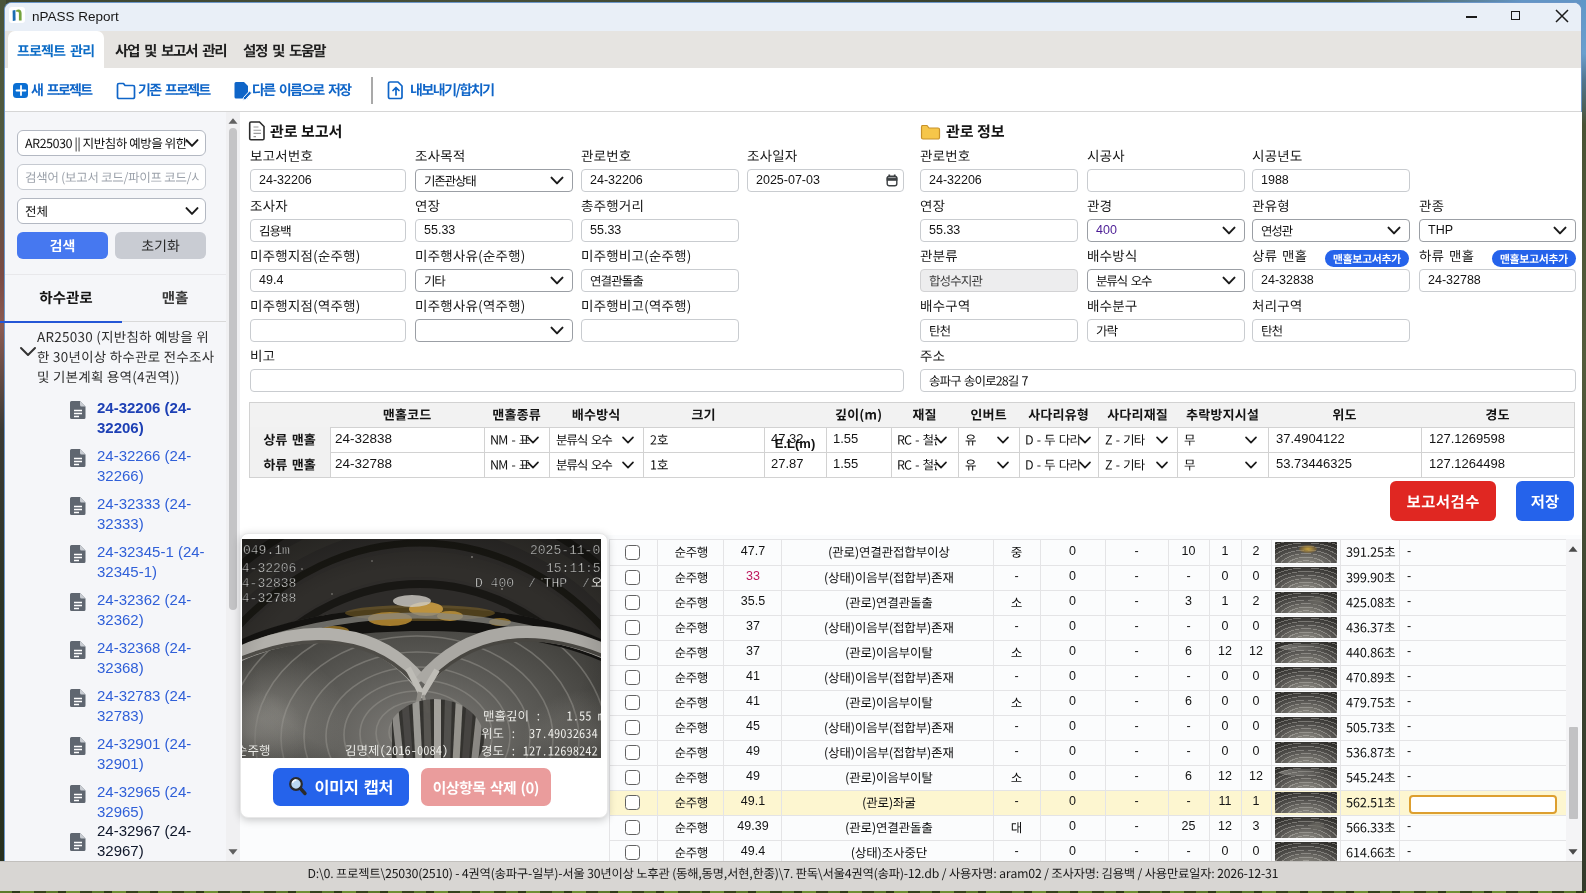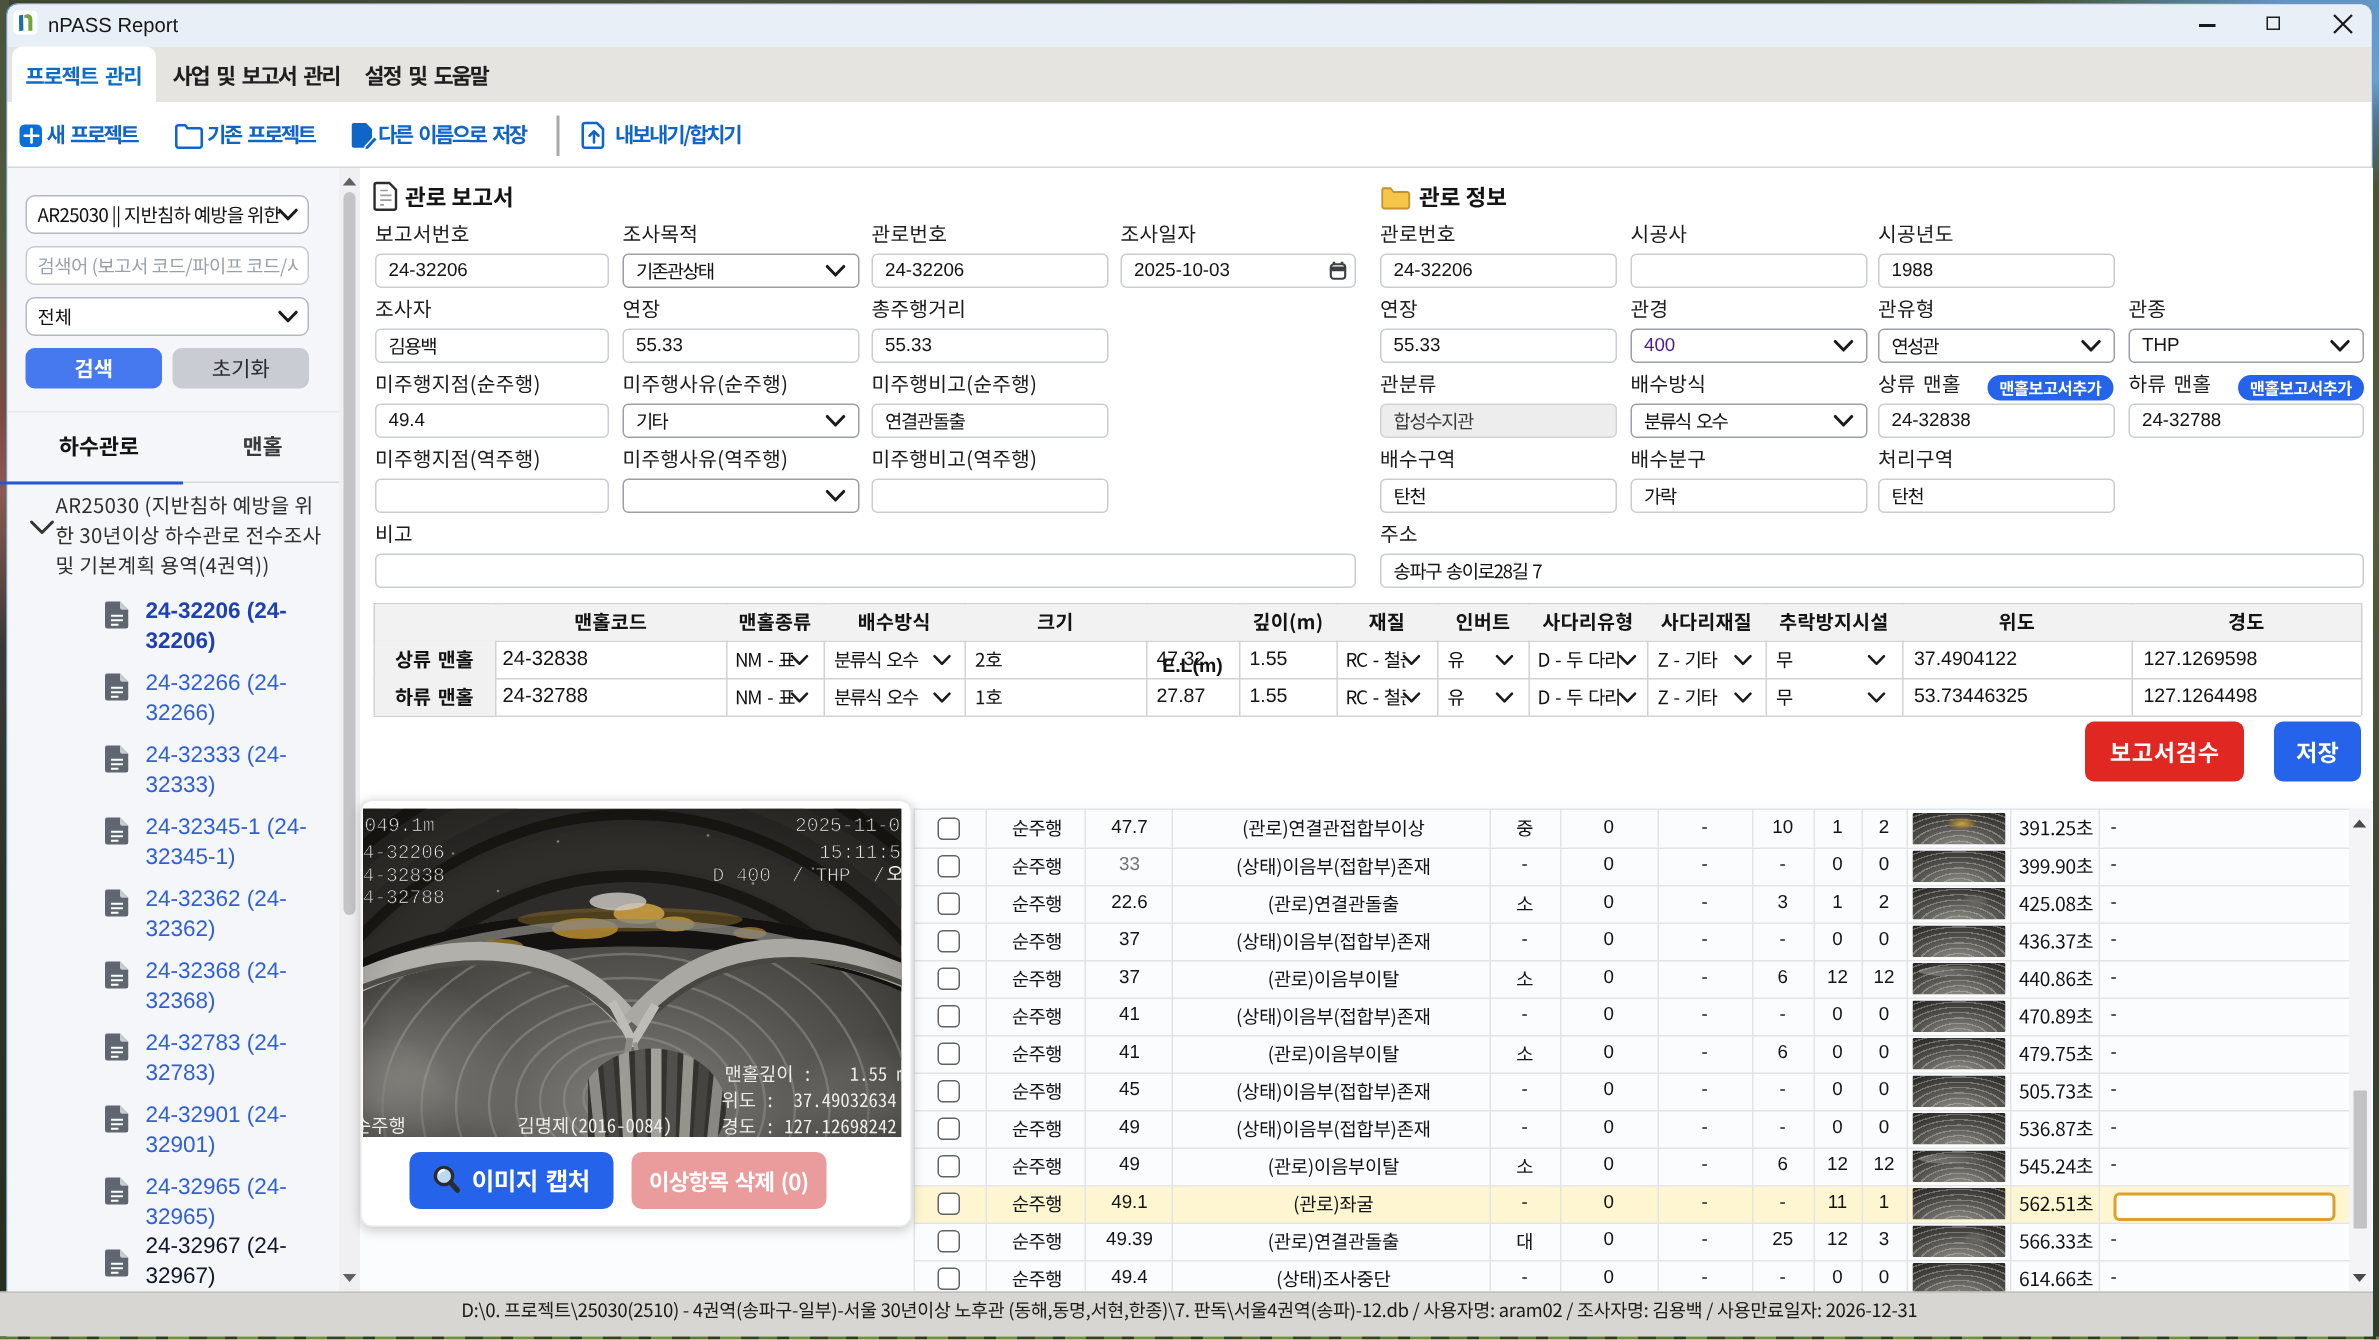--- a/index.html
+++ b/index.html
@@ -46,21 +46,21 @@
     <div style="position:absolute;left:97px;top:821px;font:400 15px 'Liberation Sans',sans-serif;color:#0f172a;white-space:pre;line-height:20px">24-32967 (24-<br>32967)</div>
     <div style="position:absolute;left:226px;top:112px;width:14px;height:749px;background:#f0f0f2"></div>
     <div style="position:absolute;left:229px;top:128px;width:8px;height:482px;background:#c4c4c6;border-radius:4px"></div>
     <div style="position:absolute;left:240px;top:112px;width:1342px;height:423px;background:#fff"></div>
     <div style="position:absolute;left:250px;top:169px;width:156px;height:23px;background:#fff;border:1px solid #c9ccd0;border-radius:4px"></div>
     <div style="position:absolute;left:259px;top:173px;font:400 12.5px 'Liberation Sans',sans-serif;color:#141414;white-space:pre;">24-32206</div>
     <div style="position:absolute;left:415px;top:169px;width:158px;height:23px;background:#fff;border:1px solid #9b9fa5;border-radius:4px"></div>
     <div style="position:absolute;left:581px;top:169px;width:158px;height:23px;background:#fff;border:1px solid #c9ccd0;border-radius:4px"></div>
     <div style="position:absolute;left:590px;top:173px;font:400 12.5px 'Liberation Sans',sans-serif;color:#141414;white-space:pre;">24-32206</div>
     <div style="position:absolute;left:747px;top:169px;width:157px;height:23px;background:#fff;border:1px solid #c9ccd0;border-radius:4px"></div>
-    <div style="position:absolute;left:756px;top:173px;font:400 12.5px 'Liberation Sans',sans-serif;color:#141414;white-space:pre;">2025-10-03</div>
+    <div style="position:absolute;left:756px;top:173px;font:400 12.5px 'Liberation Sans',sans-serif;color:#141414;white-space:pre;">2025-07-03</div>
     <div style="position:absolute;left:250px;top:219px;width:156px;height:23px;background:#fff;border:1px solid #c9ccd0;border-radius:4px"></div>
     <div style="position:absolute;left:415px;top:219px;width:158px;height:23px;background:#fff;border:1px solid #c9ccd0;border-radius:4px"></div>
     <div style="position:absolute;left:424px;top:223px;font:400 12.5px 'Liberation Sans',sans-serif;color:#141414;white-space:pre;">55.33</div>
     <div style="position:absolute;left:581px;top:219px;width:158px;height:23px;background:#fff;border:1px solid #c9ccd0;border-radius:4px"></div>
     <div style="position:absolute;left:590px;top:223px;font:400 12.5px 'Liberation Sans',sans-serif;color:#141414;white-space:pre;">55.33</div>
     <div style="position:absolute;left:250px;top:269px;width:156px;height:23px;background:#fff;border:1px solid #c9ccd0;border-radius:4px"></div>
     <div style="position:absolute;left:259px;top:273px;font:400 12.5px 'Liberation Sans',sans-serif;color:#141414;white-space:pre;">49.4</div>
     <div style="position:absolute;left:415px;top:269px;width:158px;height:23px;background:#fff;border:1px solid #9b9fa5;border-radius:4px"></div>
     <div style="position:absolute;left:581px;top:269px;width:158px;height:23px;background:#fff;border:1px solid #c9ccd0;border-radius:4px"></div>
     <div style="position:absolute;left:250px;top:319px;width:156px;height:23px;background:#fff;border:1px solid #c9ccd0;border-radius:4px"></div>
@@ -160,31 +160,31 @@
     <div style="position:absolute;left:1072.5px;top:543.5px;transform:translateX(-50%);font:400 12.5px 'Liberation Sans',sans-serif;color:#141414;white-space:pre;">0</div>
     <div style="position:absolute;left:1136.5px;top:543.5px;transform:translateX(-50%);font:400 12.5px 'Liberation Sans',sans-serif;color:#141414;white-space:pre;">-</div>
     <div style="position:absolute;left:1188.5px;top:543.5px;transform:translateX(-50%);font:400 12.5px 'Liberation Sans',sans-serif;color:#141414;white-space:pre;">10</div>
     <div style="position:absolute;left:1225px;top:543.5px;transform:translateX(-50%);font:400 12.5px 'Liberation Sans',sans-serif;color:#141414;white-space:pre;">1</div>
     <div style="position:absolute;left:1256px;top:543.5px;transform:translateX(-50%);font:400 12.5px 'Liberation Sans',sans-serif;color:#141414;white-space:pre;">2</div>
     <div style="position:absolute;left:1275px;top:541.5px;width:62px;height:21px;background:repeating-radial-gradient(ellipse 130% 210% at 50% 125%,rgba(200,198,192,0.38) 0 1.5px,rgba(25,25,22,0.05) 1.5px 6.5px),radial-gradient(ellipse 105% 185% at 50% 125%,#a3a19a 0%,#7d7b75 25%,#555350 48%,#2a2926 78%,#161614 100%);border-radius:1px">
       <div style="position:absolute;left:24px;top:3px;width:18px;height:8px;background:radial-gradient(ellipse,#c9a33f 0%,rgba(160,120,40,0.4) 60%,rgba(0,0,0,0) 100%);border-radius:50%"></div>
     </div>
     <div style="position:absolute;left:1407px;top:543.5px;font:400 12.5px 'Liberation Sans',sans-serif;color:#141414;white-space:pre;">-</div>
     <div style="position:absolute;left:625px;top:570.0px;width:15px;height:15px;background:#fff;border:1.6px solid #616161;border-radius:3.5px"></div>
-    <div style="position:absolute;left:753px;top:569.0px;transform:translateX(-50%);font:400 12.5px 'Liberation Sans',sans-serif;color:#737373;white-space:pre;">33</div>
+    <div style="position:absolute;left:753px;top:569.0px;transform:translateX(-50%);font:400 12.5px 'Liberation Sans',sans-serif;color:#be185d;white-space:pre;">33</div>
     <div style="position:absolute;left:1016.5px;top:569.0px;transform:translateX(-50%);font:400 12.5px 'Liberation Sans',sans-serif;color:#141414;white-space:pre;">-</div>
     <div style="position:absolute;left:1072.5px;top:569.0px;transform:translateX(-50%);font:400 12.5px 'Liberation Sans',sans-serif;color:#141414;white-space:pre;">0</div>
     <div style="position:absolute;left:1136.5px;top:569.0px;transform:translateX(-50%);font:400 12.5px 'Liberation Sans',sans-serif;color:#141414;white-space:pre;">-</div>
     <div style="position:absolute;left:1188.5px;top:569.0px;transform:translateX(-50%);font:400 12.5px 'Liberation Sans',sans-serif;color:#141414;white-space:pre;">-</div>
     <div style="position:absolute;left:1225px;top:569.0px;transform:translateX(-50%);font:400 12.5px 'Liberation Sans',sans-serif;color:#141414;white-space:pre;">0</div>
     <div style="position:absolute;left:1256px;top:569.0px;transform:translateX(-50%);font:400 12.5px 'Liberation Sans',sans-serif;color:#141414;white-space:pre;">0</div>
     <div style="position:absolute;left:1275px;top:567.0px;width:62px;height:21px;background:repeating-radial-gradient(ellipse 130% 210% at 50% 125%,rgba(200,198,192,0.38) 0 1.5px,rgba(25,25,22,0.05) 1.5px 6.5px),radial-gradient(ellipse 105% 185% at 50% 125%,#a3a19a 0%,#7d7b75 25%,#555350 48%,#2a2926 78%,#161614 100%);border-radius:1px"></div>
     <div style="position:absolute;left:1407px;top:569.0px;font:400 12.5px 'Liberation Sans',sans-serif;color:#141414;white-space:pre;">-</div>
     <div style="position:absolute;left:625px;top:595.0px;width:15px;height:15px;background:#fff;border:1.6px solid #616161;border-radius:3.5px"></div>
-    <div style="position:absolute;left:753px;top:594.0px;transform:translateX(-50%);font:400 12.5px 'Liberation Sans',sans-serif;color:#141414;white-space:pre;">22.6</div>
+    <div style="position:absolute;left:753px;top:594.0px;transform:translateX(-50%);font:400 12.5px 'Liberation Sans',sans-serif;color:#141414;white-space:pre;">35.5</div>
     <div style="position:absolute;left:1072.5px;top:594.0px;transform:translateX(-50%);font:400 12.5px 'Liberation Sans',sans-serif;color:#141414;white-space:pre;">0</div>
     <div style="position:absolute;left:1136.5px;top:594.0px;transform:translateX(-50%);font:400 12.5px 'Liberation Sans',sans-serif;color:#141414;white-space:pre;">-</div>
     <div style="position:absolute;left:1188.5px;top:594.0px;transform:translateX(-50%);font:400 12.5px 'Liberation Sans',sans-serif;color:#141414;white-space:pre;">3</div>
     <div style="position:absolute;left:1225px;top:594.0px;transform:translateX(-50%);font:400 12.5px 'Liberation Sans',sans-serif;color:#141414;white-space:pre;">1</div>
     <div style="position:absolute;left:1256px;top:594.0px;transform:translateX(-50%);font:400 12.5px 'Liberation Sans',sans-serif;color:#141414;white-space:pre;">2</div>
     <div style="position:absolute;left:1275px;top:592.0px;width:62px;height:21px;background:repeating-radial-gradient(ellipse 130% 210% at 50% 125%,rgba(200,198,192,0.38) 0 1.5px,rgba(25,25,22,0.05) 1.5px 6.5px),radial-gradient(ellipse 105% 185% at 50% 125%,#a3a19a 0%,#7d7b75 25%,#555350 48%,#2a2926 78%,#161614 100%);border-radius:1px">
       <div style="position:absolute;left:34px;top:4px;width:16px;height:10px;background:radial-gradient(ellipse,#6a6862 0%,rgba(40,40,36,0) 100%);border-radius:50%"></div>
     </div>
     <div style="position:absolute;left:1407px;top:594.0px;font:400 12.5px 'Liberation Sans',sans-serif;color:#141414;white-space:pre;">-</div>
     <div style="position:absolute;left:625px;top:620.0px;width:15px;height:15px;background:#fff;border:1.6px solid #616161;border-radius:3.5px"></div>

